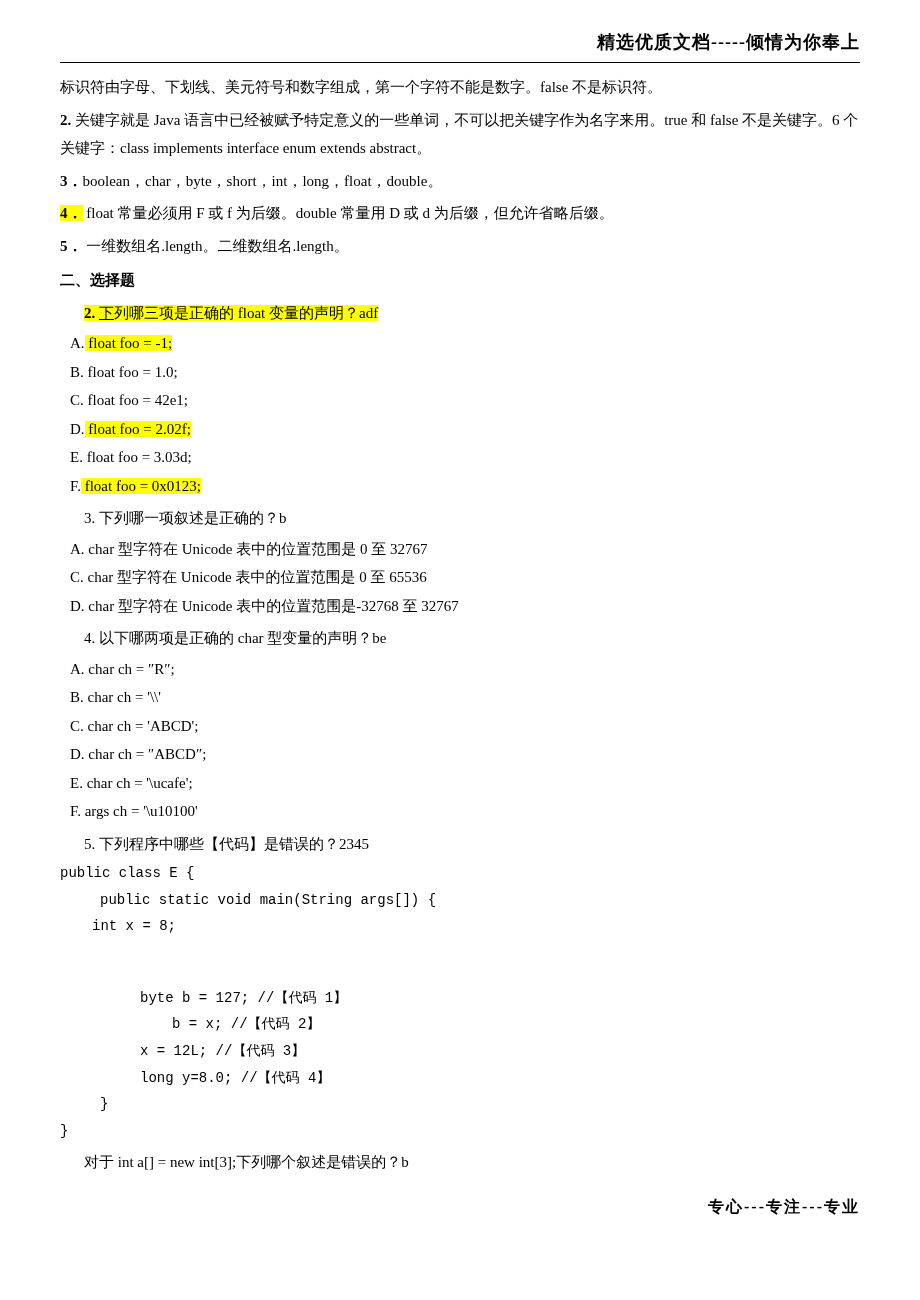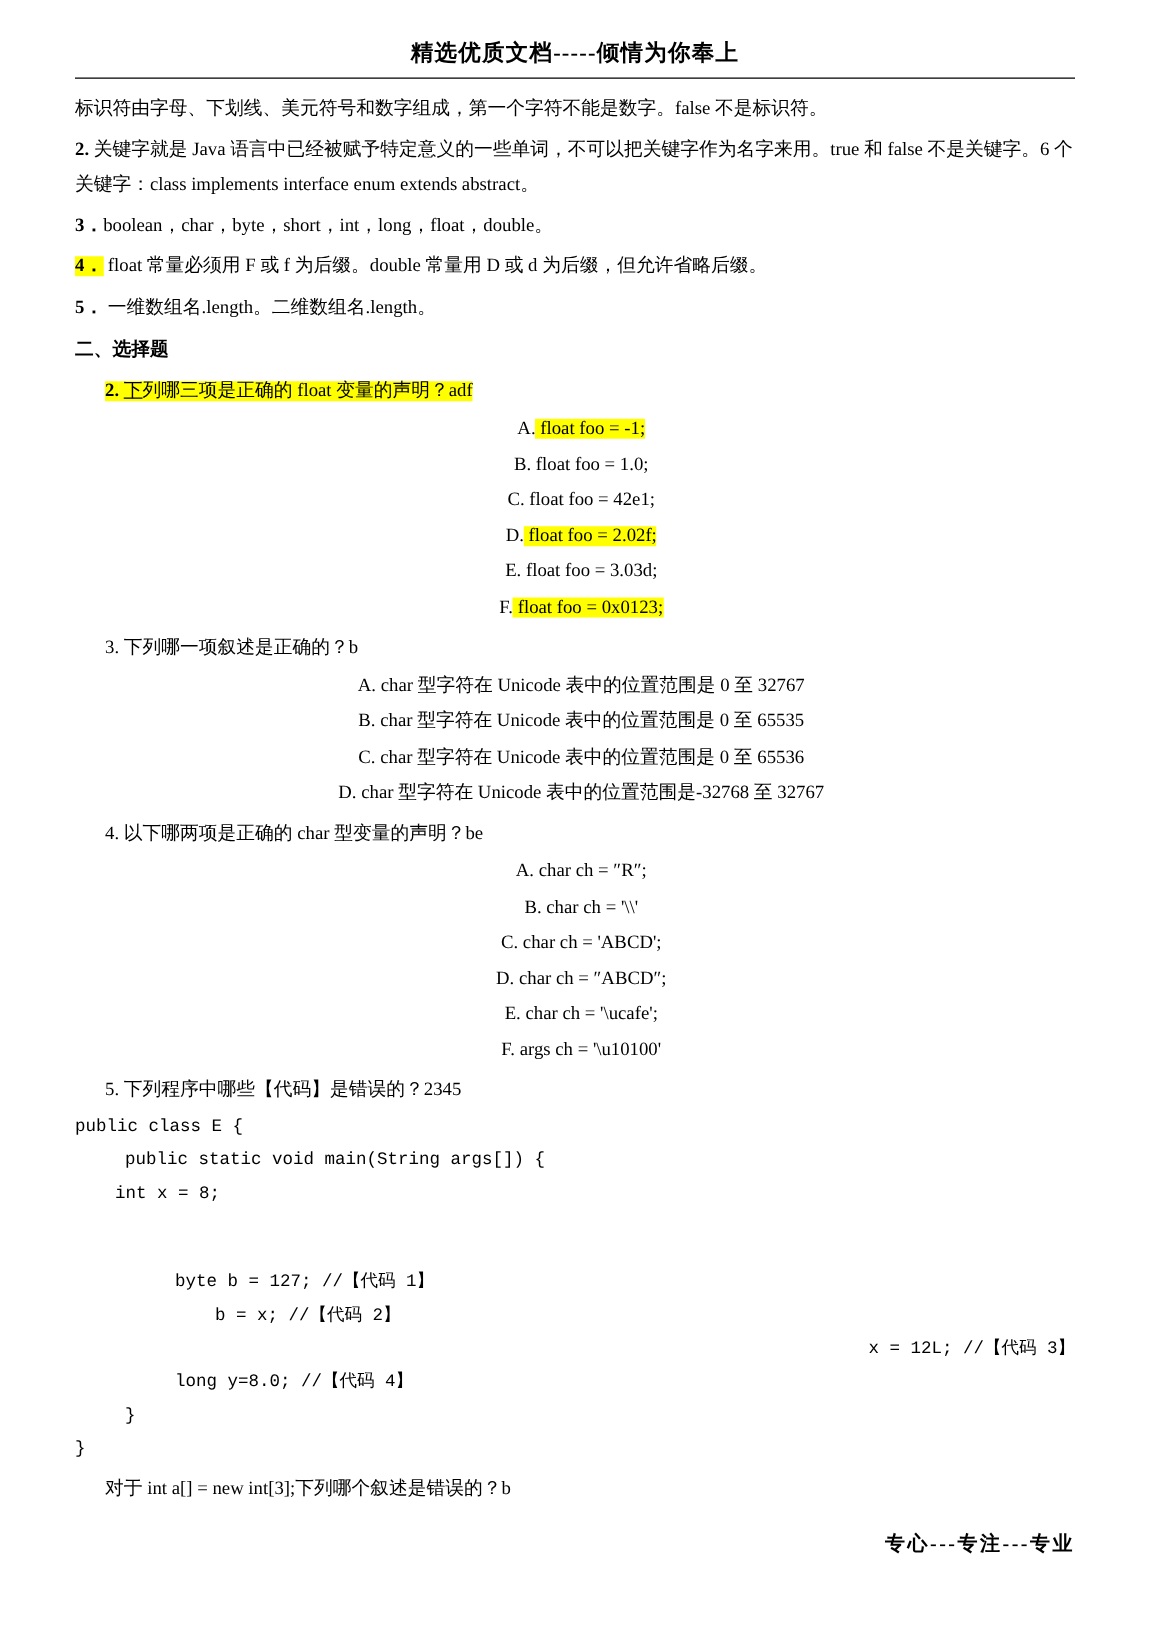--- a/index.html
+++ b/index.html
@@ -10,21 +10,21 @@
     body {
       background: #ffffff;
       font-family: "SimSun", "宋体", serif;
       font-size: 15px;
       color: #000000;
       width: 920px;
       min-height: 1300px;
       padding: 30px 60px 40px 60px;
     }
     .page-title {
-      text-align: center;
+      text-align: right;
       font-size: 18px;
       font-weight: bold;
       margin-bottom: 8px;
       letter-spacing: 1px;
     }
     .divider {
       border: none;
       border-top: 1.5px solid #000;
       margin-bottom: 10px;
     }
@@ -48,21 +48,20 @@
     }
     .question-block {
       margin-top: 4px;
       margin-bottom: 2px;
       line-height: 1.9;
       padding-left: 24px;
     }
     .option-line {
       margin-left: 10px;
       line-height: 1.9;
-      text-align: center;
     }
     .code-block {
       font-family: "Courier New", Courier, monospace;
       font-size: 14px;
       line-height: 1.9;
       margin-left: 0;
     }
     .code-indent1 {
       margin-left: 40px;
     }
@@ -130,23 +129,20 @@
     <span>F.</span><span class="highlight-yellow"> float foo = 0x0123;</span>
   </div>
 
   <div class="question-block">
     <span>3. 下列哪一项叙述是正确的？b</span>
   </div>
   <div class="option-line">
     <span>A.  char 型字符在 Unicode 表中的位置范围是 0 至 32767</span>
   </div>
   <div class="option-line">
-    <span>B.  char 型字符在 Unicode 表中的位置范围是 0 至 65535</span>
-  </div>
-  <div class="option-line">
     <span>C.  char 型字符在 Unicode 表中的位置范围是 0 至 65536</span>
   </div>
   <div class="option-line">
     <span>D.  char 型字符在 Unicode 表中的位置范围是-32768 至 32767</span>
   </div>
 
   <div class="question-block">
     <span>4. 以下哪两项是正确的 char 型变量的声明？be</span>
   </div>
   <div class="option-line">
@@ -171,21 +167,21 @@
   <div class="question-block">
     <span>5. 下列程序中哪些【代码】是错误的？2345</span>
   </div>
 
   <div class="code-block">
     <div class="code-indent0">public class E {</div>
     <div class="code-indent1" style="margin-left:40px;">public static void main(String args[]) {</div>
     <div class="code-indent2" style="margin-left:32px;">int x = 8;</div>
     <div class="code-indent2" style="margin-left:80px;margin-top:45px;">byte b = 127;        //【代码 1】</div>
     <div class="code-indent2" style="margin-left:112px;">b = x;               //【代码 2】</div>
-    <div class="code-indent2" style="margin-left:80px;text-align:right;">x = 12L;             //【代码 3】</div>
+    <div class="code-indent2" style="margin-left:80px;">x = 12L;             //【代码 3】</div>
     <div class="code-indent2" style="margin-left:80px;">long y=8.0;          //【代码 4】</div>
     <div class="code-indent1" style="margin-left:40px;">}</div>
     <div class="code-indent0">}</div>
   </div>
 
   <div class="question-block">
     <span> 对于 int a[] = new int[3];下列哪个叙述是错误的？b</span>
   </div>
 
 </div>

